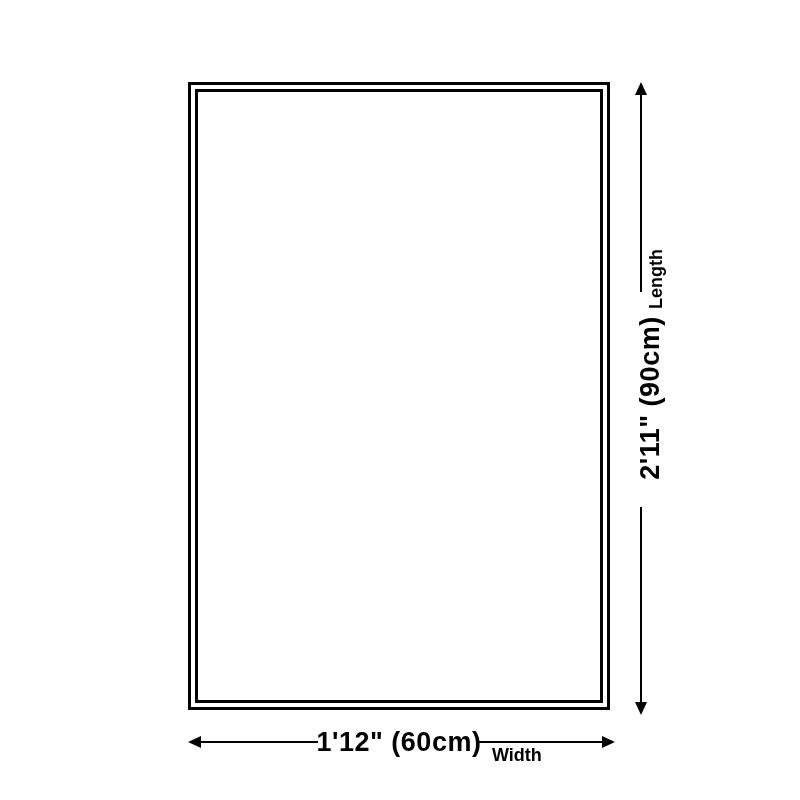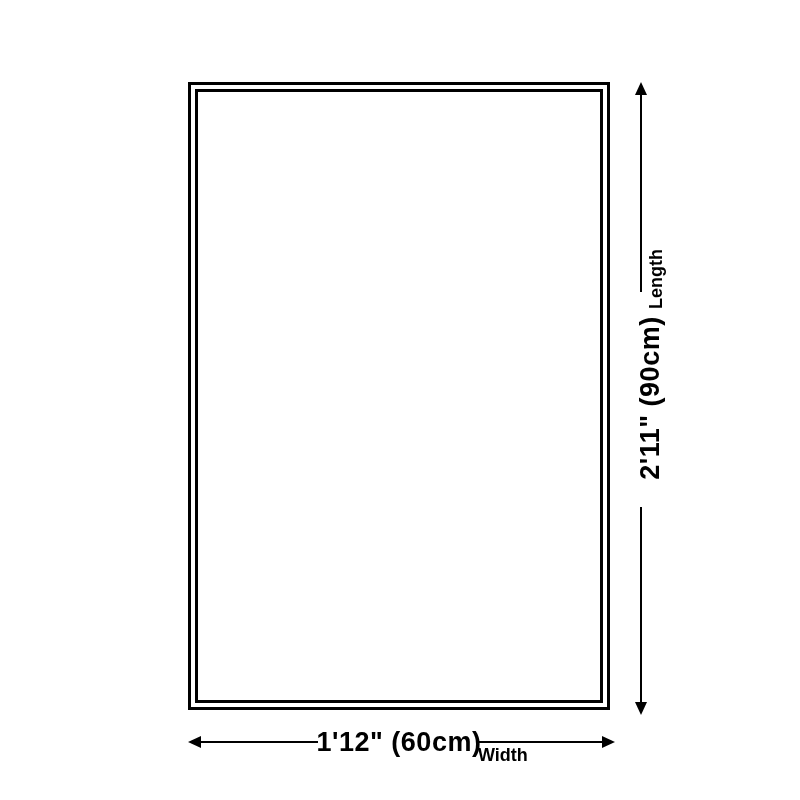--- a/index.html
+++ b/index.html
@@ -82,21 +82,21 @@
   }
   .length-axis {
     left: 656px; top: 279px;
     transform: translate(-50%, -50%) rotate(-90deg);
   }
   .width-value {
     left: 399px; top: 742px;
     transform: translate(-50%, -50%);
   }
   .width-axis {
-    left: 478px; top: 746px;
+    left: 492px; top: 746px;
   }
 </style>
 </head>
 <body>
 
 <div class="stage">
 
   <div class="rug-outer">
     <div class="rug-inner"></div>
   </div>

